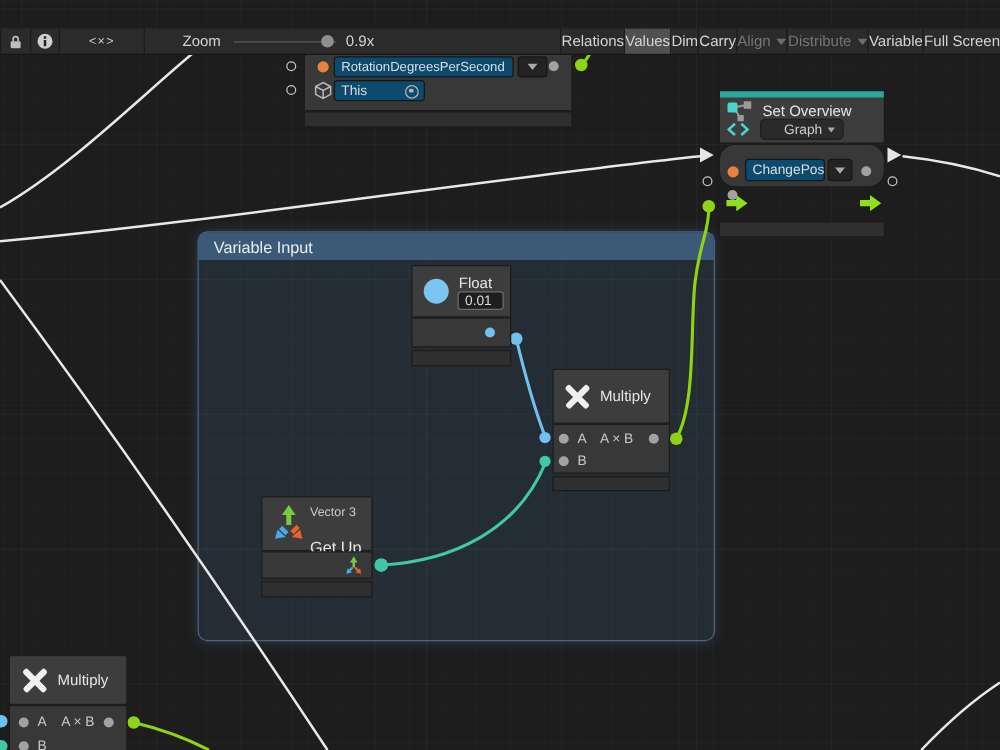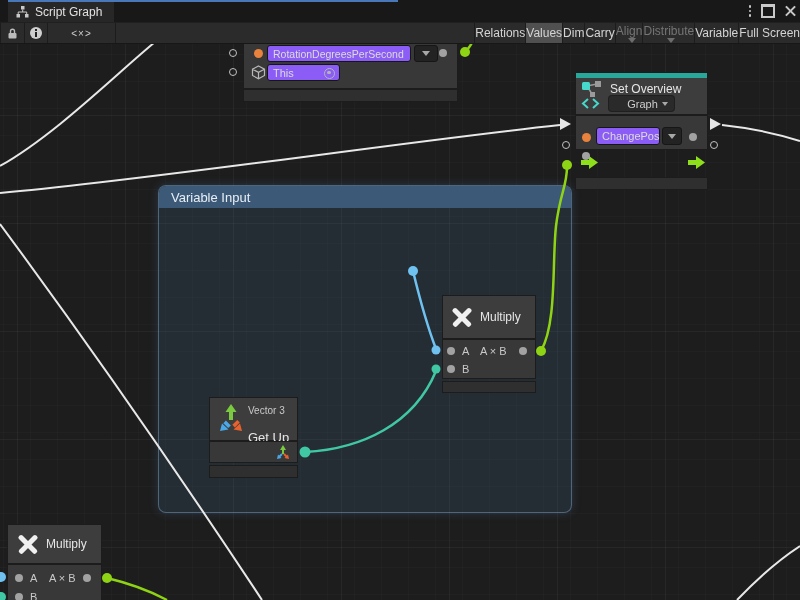--- a/index.html
+++ b/index.html
@@ -31,21 +31,21 @@
   .closex:before,.closex:after{content:"";position:absolute;left:-1px;top:4.5px;width:13px;height:2px;background:#c9c9c9;}
   .closex:before{transform:rotate(45deg);} .closex:after{transform:rotate(-45deg);}
   
   .toolbar{position:absolute;left:0;top:22px;width:800px;height:22px;background:#2b2b2b;
            border-top:1px solid #202020;border-bottom:1px solid #171717;box-sizing:border-box;
            display:flex;align-items:stretch;z-index:10;color:#d4d4d4;font-size:12px;}
   .tb-btn{display:flex;align-items:center;justify-content:center;padding:0 0;
           border-right:1px solid #1c1c1c;white-space:nowrap;}
   .tb-btn.first{border-left:1px solid #1c1c1c;}
   .tb-btn.active{background:#505050;}
-  .tb-btn.disabled{color:#757575;flex-direction:column;}
+  .tb-btn.disabled{color:#757575;}
   .tb-spacer{flex:0 0 auto;}
   .caret{width:0;height:0;border-left:4px solid transparent;border-right:4px solid transparent;
          border-top:5px solid #a8a8a8;margin-left:5px;display:inline-block;}
   .tb-btn.disabled .caret{border-top-color:#6d6d6d;}
   .zoom-track{width:82px;height:1px;background:#5c5c5c;position:relative;margin:0 8px 0 10px;}
   .zoom-handle{position:absolute;top:-5px;left:70px;width:10px;height:10px;border-radius:50%;background:#8f8f8f;}
   .code-glyph{font-size:10px;color:#cfcfcf;letter-spacing:1px;}
   .info-circ{width:12px;height:12px;border-radius:50%;background:#cfcfcf;position:relative;}
   .info-circ:before{content:"";position:absolute;left:5px;top:2px;width:2px;height:2px;background:#222;}
   .info-circ:after{content:"";position:absolute;left:5px;top:5px;width:2px;height:5px;background:#222;}
@@ -57,21 +57,21 @@
                 display:flex;align-items:center;padding-left:12px;color:#e8eef5;font-size:13px;}
   
   .node{position:absolute;z-index:3;}
   .node .sec{position:absolute;left:0;background:#383838;box-shadow:0 0 0 1px #1c1c1c;}
   .node .hdr{background:#3d3d3d;}
   .node .ftr{background:#2f2f2f;}
   .pdot{position:absolute;width:8px;height:8px;border-radius:50%;background:#a2a2a2;}
   .pdot.orange{background:#e8823d;width:9px;height:9px;}
   .pdot.blue{background:#6fc1f0;}
   .hollow{position:absolute;width:8px;height:8px;border:1.5px solid #c2c2c2;border-radius:50%;background:transparent;box-sizing:border-box;}
-  .field{position:absolute;background:#8b5cf6;border:1px solid #161616;border-radius:3px;
+  .field{position:absolute;background:#0c4a6e;border:1px solid #161616;border-radius:3px;
          color:#dcdcdc;font-size:11px;display:flex;align-items:center;padding:0 5px;box-sizing:border-box;}
   .drop-btn{position:absolute;background:#232323;border:1px solid #161616;border-radius:3px;
             display:flex;align-items:center;justify-content:center;box-sizing:border-box;}
   .plabel{position:absolute;color:#c9c9c9;font-size:11px;white-space:nowrap;}
   .ntitle{position:absolute;color:#e6e6e6;font-size:12px;white-space:nowrap;}
   .nsub{position:absolute;color:#c9c9c9;font-size:10px;white-space:nowrap;}
   .xicon{position:absolute;width:22px;height:22px;}
   .xicon:before,.xicon:after{content:"";position:absolute;left:-1px;top:9px;width:24px;height:4.5px;background:#f0f0f0;border-radius:2px;}
   .xicon:before{transform:rotate(45deg);} .xicon:after{transform:rotate(-45deg);}
   .target{position:absolute;width:11px;height:11px;border:1.5px solid #b5b5b5;border-radius:50%;box-sizing:border-box;}
@@ -158,21 +158,21 @@
         <rect x="1" y="2" width="8" height="8" rx="1.5" fill="#45d8cb"></rect>
         <path d="M7,19 L2,23.5 L7,28" stroke="#45d8cb" stroke-width="2" fill="none"></path>
         <path d="M12,19 L17,23.5 L12,28" stroke="#45d8cb" stroke-width="2" fill="none"></path>
       </svg>
       <span class="ntitle" style="left:34px;top:9px;">Set Overview</span>
       <div class="gbtn" style="left:33px;top:23px;width:53px;height:15px;padding-left:12px;">
         <span>Graph</span>
         <span class="caret" style="margin:0;border-left-width:3.5px;border-right-width:3.5px;border-top-width:4.5px;"></span>
       </div>
     </div>
-    <div class="sec" style="top:43px;width:131px;height:33px;">
+    <div class="sec" style="top:43px;width:131px;height:33px;border-radius:12px;">
       <svg class="flow-arrow" width="17" height="13" style="left:5px;top:40px;">
           <path d="M0,4 h8 V0 l9,6.5 -9,6.5 V9 H0 z" fill="#8de01a"></path>
         </svg>
       <svg class="flow-arrow" width="17" height="13" style="left:112px;top:40px;">
           <path d="M0,4 h8 V0 l9,6.5 -9,6.5 V9 H0 z" fill="#8de01a"></path>
         </svg>
       <span class="pdot orange" style="left:6px;top:17px;"></span>
       <div class="field" style="left:20px;top:11px;width:64px;height:18px;">
         <span>ChangePos</span>
       </div>
@@ -182,20 +182,33 @@
       <span class="pdot" style="left:113px;top:17px;"></span>
       <span class="pdot" style="left:6px;top:36px;"></span>
     </div>
     <div class="sec ftr" style="top:105px;width:131px;height:11px;"></div>
     <span class="wire-tri" style="left:-16px;top:45px;"></span>
     <span class="wire-tri" style="left:134px;top:45px;"></span>
     <span class="hollow" style="left:-14px;top:68px;"></span>
     <span class="hollow" style="left:134px;top:68px;"></span>
   </div>
 
+  <div class="node" style="left:330px;top:213px;width:78px;height:79px;">
+    <div class="sec hdr" style="top:0;width:78px;height:40px;">
+      <span style="position:absolute;left:9px;top:10px;width:20px;height:20px;border-radius:50%;background:#7cc5f1;"></span>
+      <span class="ntitle" style="left:37px;top:6px;">Float</span>
+      <div class="field" style="left:36px;top:20px;width:37px;height:15px;border:1px solid #6e6e6e;background:#1e1e1e;">
+        <span>0.01</span>
+      </div>
+    </div>
+    <div class="sec" style="top:42px;width:78px;height:22px;">
+      <span class="pdot blue" style="left:58px;top:7px;"></span>
+    </div>
+    <div class="sec ftr" style="top:68px;width:78px;height:11px;"></div>
+  </div>
 
   <div class="node" style="left:443px;top:296px;width:92px;height:96px;">
     <div class="sec hdr" style="top:0;width:92px;height:42px;">
       <span class="xicon" style="left:8px;top:10px;"></span>
       <span class="ntitle" style="left:37px;top:14px;">Multiply</span>
     </div>
     <div class="sec" style="top:44px;width:92px;height:38px;">
       <span class="pdot" style="left:4px;top:7px;"></span>
       <span class="plabel" style="left:19px;top:5px;">A</span>
       <span class="plabel" style="left:37px;top:5px;">A × B</span>
@@ -240,55 +253,41 @@
     <div class="sec" style="top:40px;width:93px;height:35px;">
       <span class="pdot" style="left:7px;top:9px;"></span>
       <span class="plabel" style="left:22px;top:7px;">A</span>
       <span class="plabel" style="left:41px;top:7px;">A × B</span>
       <span class="pdot" style="left:75px;top:9px;"></span>
       <span class="pdot" style="left:7px;top:28px;"></span>
       <span class="plabel" style="left:22px;top:26px;">B</span>
     </div>
   </div>
 
-  <div class="titlebar">
-    <div class="accent-line"></div>
-    <div class="tab">
-      <svg width="13" height="12">
-        <rect x="5" y="0" width="3.5" height="3.5" fill="#c9c9c9"></rect>
-        <rect x="0.5" y="8" width="3.5" height="3.5" fill="#c9c9c9"></rect>
-        <rect x="9" y="8" width="3.5" height="3.5" fill="#c9c9c9"></rect>
-        <path d="M6.7,3.5 V6 M2.2,8 V6 H10.7 V8" stroke="#c9c9c9" stroke-width="1" fill="none"></path>
-      </svg>
-      <span class="tab-label">Script Graph</span>
-    </div>
-    <div class="win-icons">
-      <span class="kebab">
-          <i></i>
-          <i></i>
-          <i></i>
-        </span>
-      <span class="maxbox"></span>
-      <span class="closex"></span>
-    </div>
-  </div>
 
   <div class="toolbar">
     <div class="tb-btn first" style="width:23px;padding:0;">
       <svg width="13" height="13">
         <rect x="2.5" y="6" width="8" height="5.5" rx="1" fill="#bdbdbd"></rect>
         <path d="M4.5,6 V4.2 a2,2 0 0 1 4,0 V6" stroke="#bdbdbd" stroke-width="1.4" fill="none"></path>
       </svg>
     </div>
     <div class="tb-btn" style="width:22px;padding:0;">
       <span class="info-circ"></span>
     </div>
     <div class="tb-btn" style="width:67px;padding:0;">
       <span class="code-glyph">&lt;×&gt;</span>
     </div>
+    <div class="tb-spacer" style="display:flex;align-items:center;padding-left:30px;">
+      <span>Zoom</span>
+      <span class="zoom-track">
+        <span class="zoom-handle"></span>
+      </span>
+      <span>0.9x</span>
+    </div>
     <div style="flex:1;"></div>
     <div class="tb-btn first">
         <span>Relations</span>
       </div>
     <div class="tb-btn active">
         <span>Values</span>
       </div>
     <div class="tb-btn">
         <span>Dim</span>
       </div>

